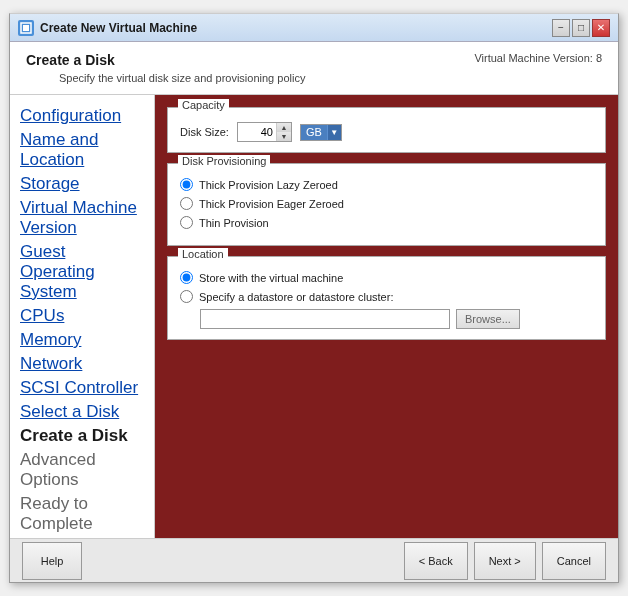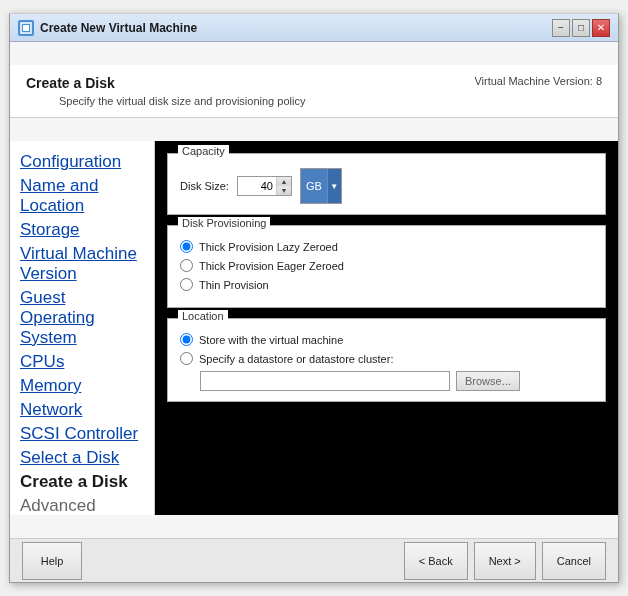--- a/index.html
+++ b/index.html
@@ -16,21 +16,20 @@
     }
     .window {
       width: 610px;
       height: 570px;
       background: #f5f5f5;
       border: 1px solid #999;
       border-top: 1px solid #ccc;
       box-shadow: 2px 2px 8px rgba(0,0,0,0.3);
       display: flex;
       flex-direction: column;
-      gap: 23px;
     }
     .title-bar {
       background: linear-gradient(to bottom, #dce9f7, #c5d9f0);
       height: 28px;
       display: flex;
       align-items: center;
       padding: 0 8px;
       border-bottom: 1px solid #aab;
       flex-shrink: 0;
     }
@@ -123,21 +122,21 @@
       cursor: default;
     }
     .sidebar-item.inactive {
       color: #666;
       text-decoration: none;
       cursor: default;
     }
     .content-area {
       flex: 1;
       padding: 12px;
-      background: #000000;
+      background: #7f1d1d;
       overflow-y: auto;
     }
     .group-box {
       border: 1px solid #aaa;
       margin-bottom: 10px;
       background: white;
       position: relative;
     }
     .group-box-title {
       position: absolute;
@@ -193,21 +192,21 @@
       align-items: center;
       justify-content: center;
       font-size: 7px;
       color: #444;
     }
     .unit-select {
       display: flex;
       align-items: center;
       border: 1px solid #999;
       background: #4a7fc0;
-      height: 36px;
+      height: 17px;
       cursor: pointer;
     }
     .unit-select-text {
       color: white;
       font-size: 11px;
       padding: 0 5px;
     }
     .unit-select-arrow {
       width: 14px;
       height: 100%;

